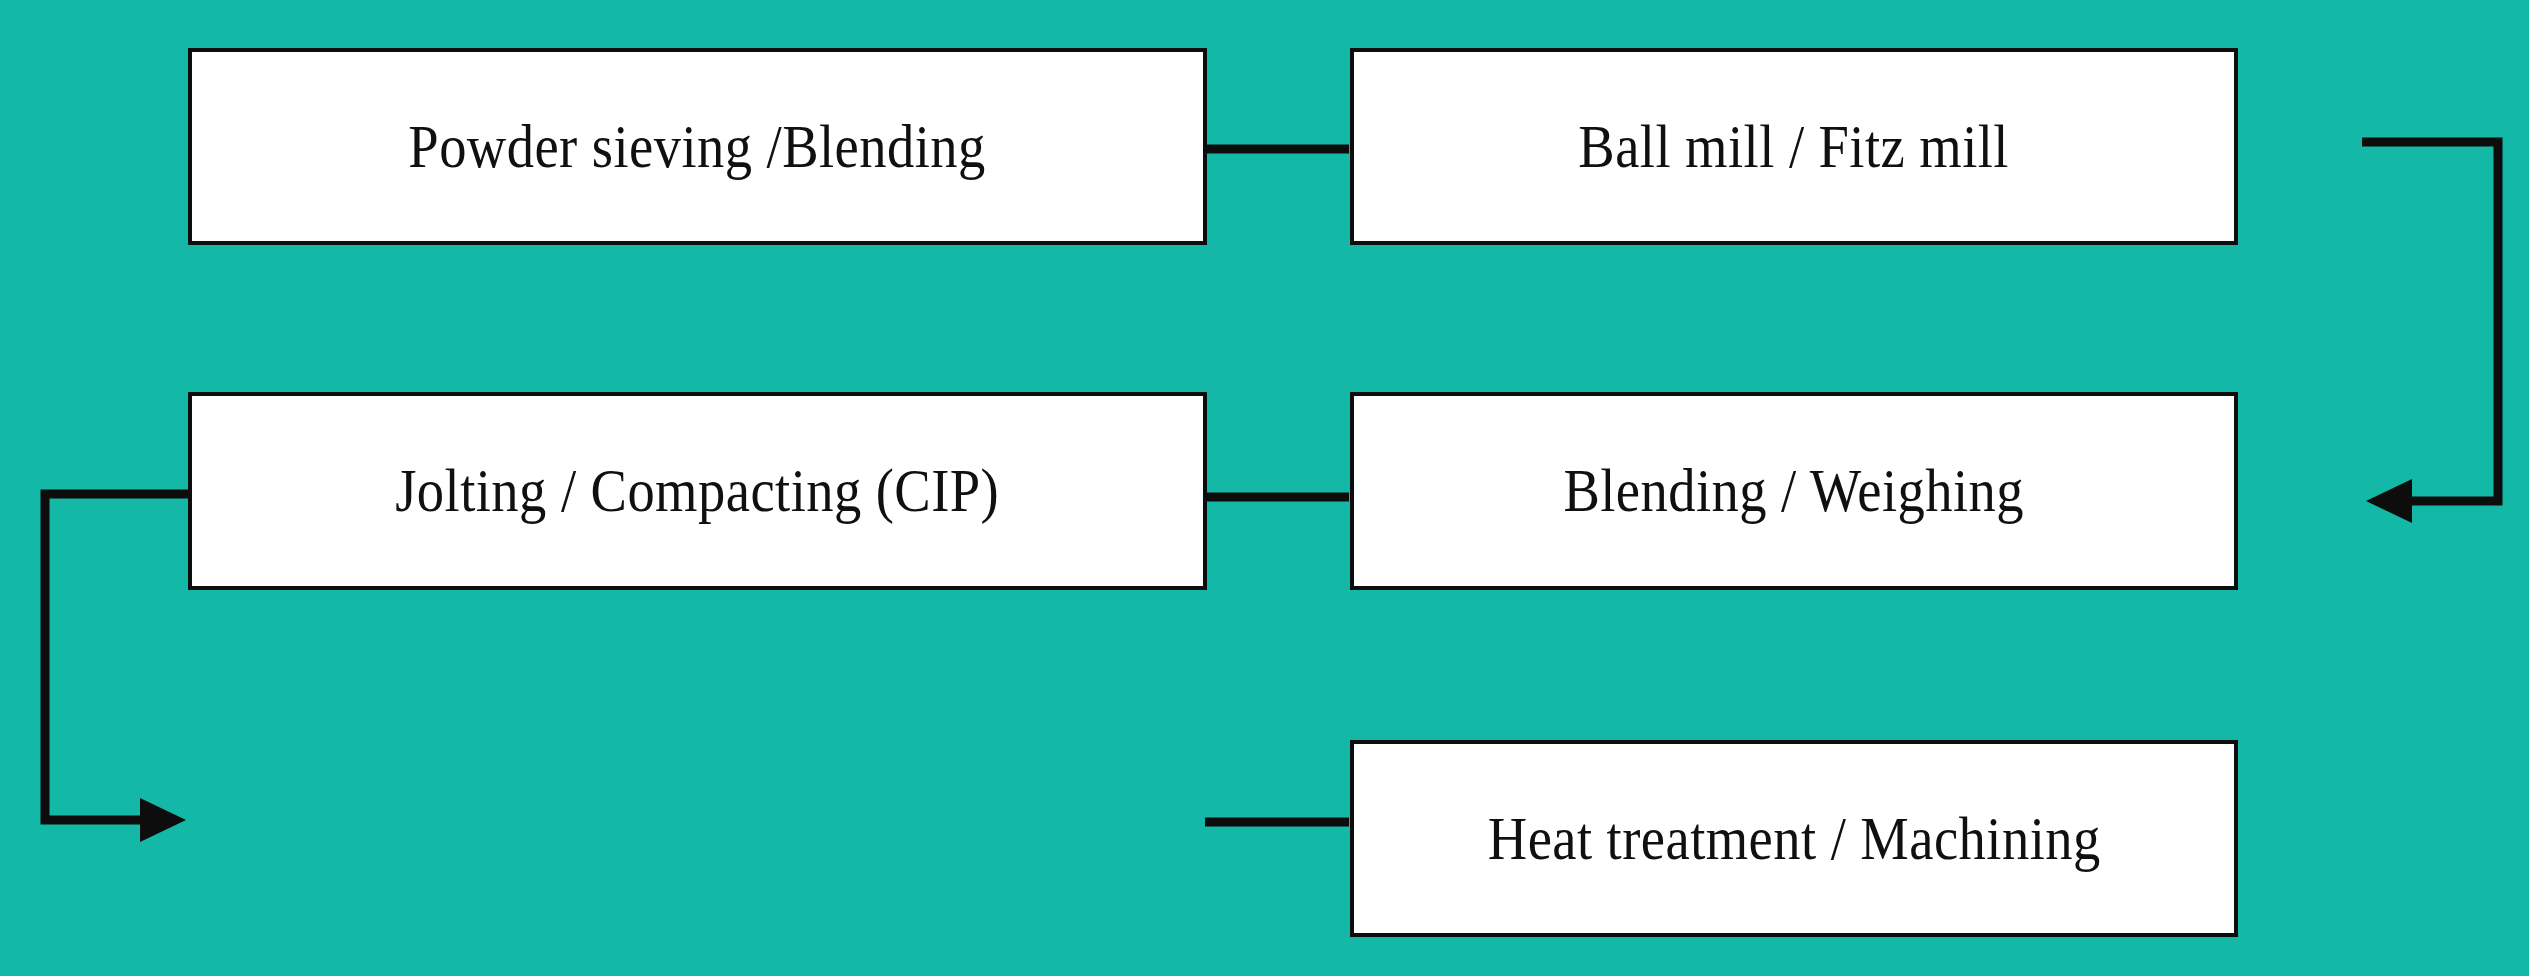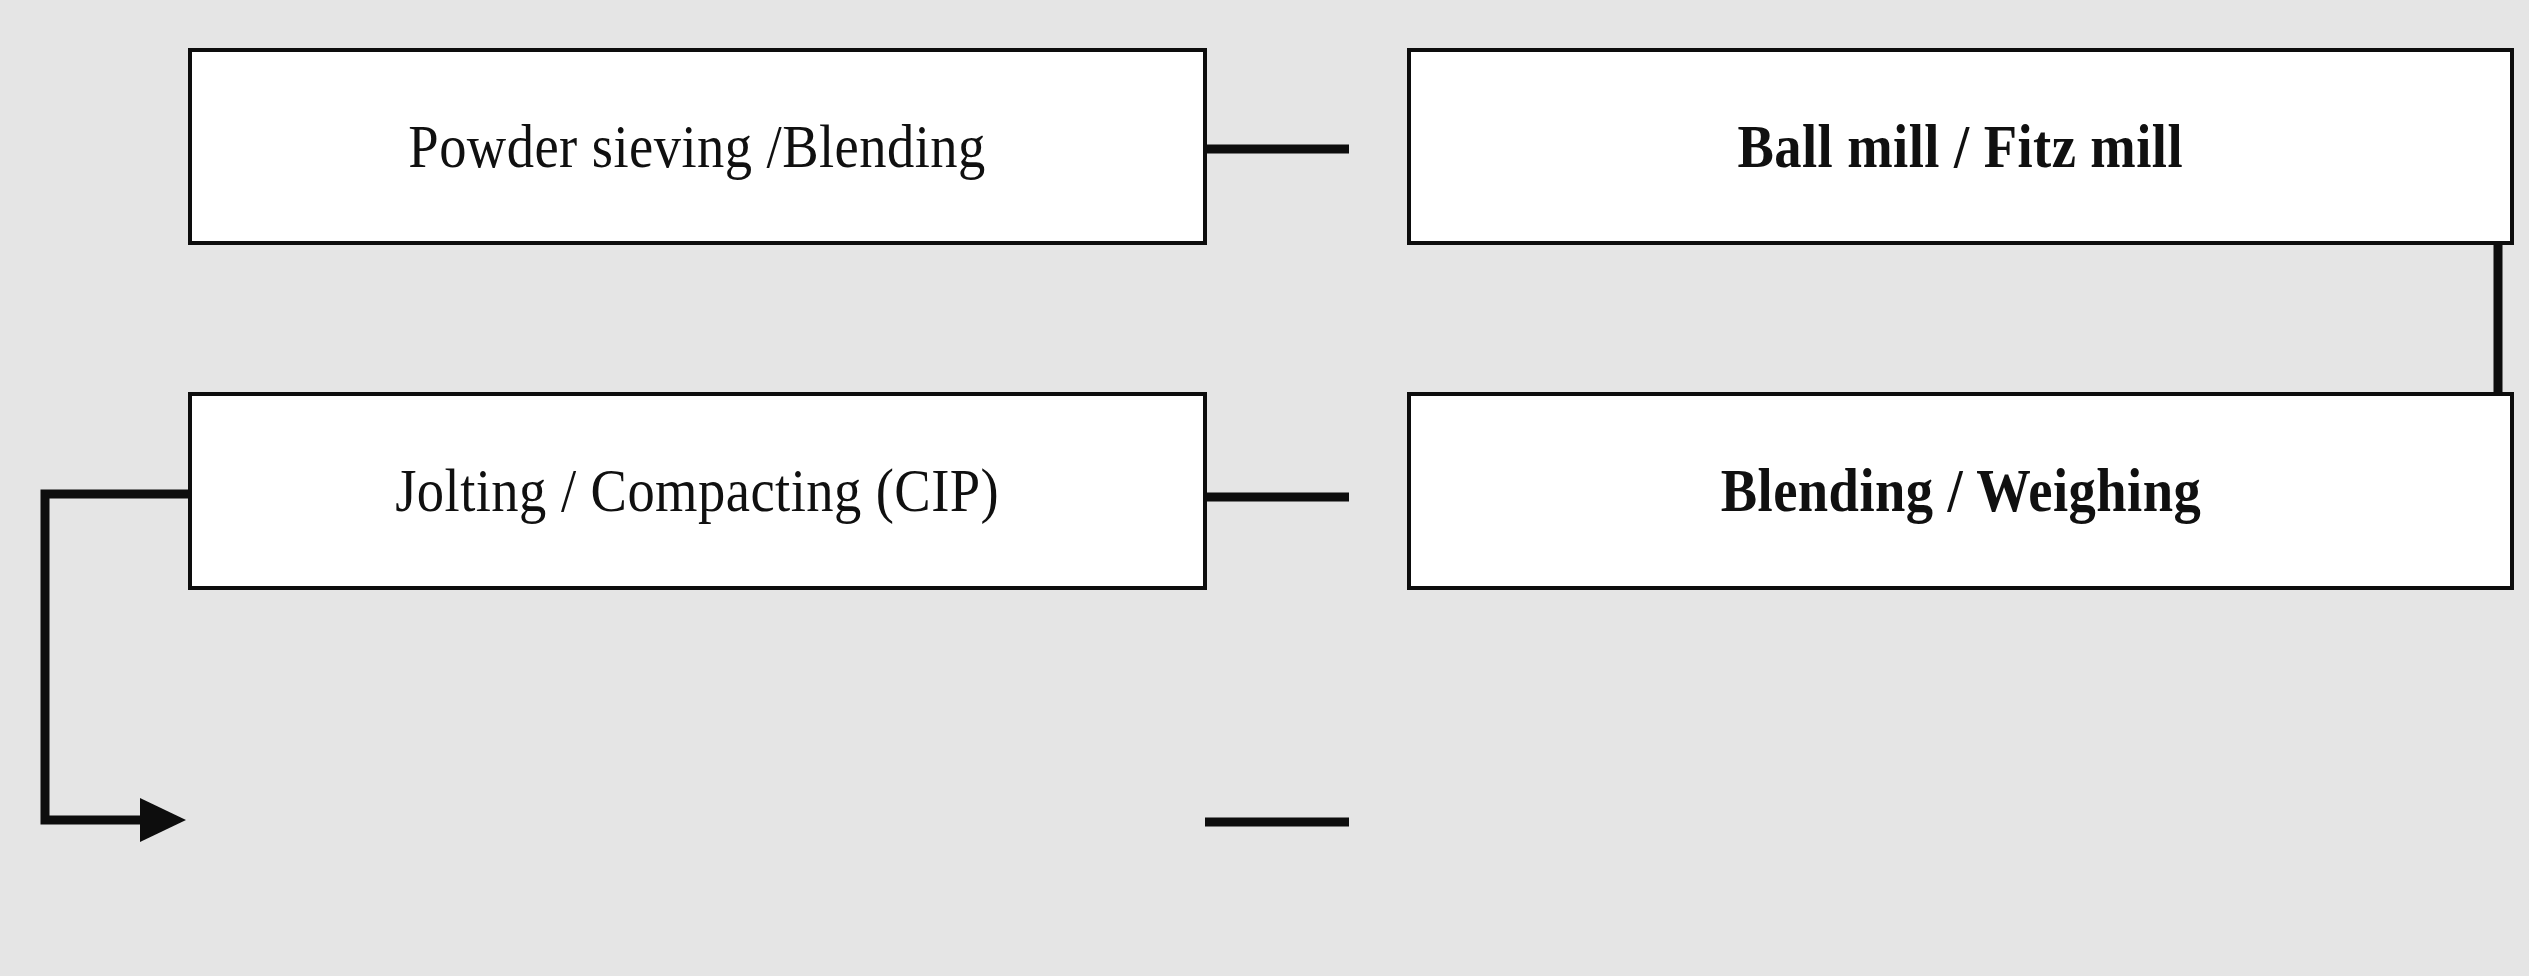--- a/index.html
+++ b/index.html
@@ -11,21 +11,21 @@
   body {
     width: 2529px;
     height: 976px;
     overflow: hidden;
     font-family: "Liberation Serif", "DejaVu Serif", serif;
   }
   #flowchart-root {
     position: relative;
     width: 2529px;
     height: 976px;
-    background: #e5e5e5;
+    background: #14b8a6;
   }
   #flow-svg {
     position: absolute;
     top: 0;
     left: 0;
     width: 2529px;
     height: 976px;
     display: block;
   }
   .node-box {
@@ -43,21 +43,21 @@
     font-size: 62px;
     line-height: 1.05;
     color: #101010;
     white-space: nowrap;
     transform: scaleX(0.88);
     transform-origin: center center;
     letter-spacing: 0.5px;
   }
   
   .col-left  { left: 188px;  width: 1019px; }
-  .col-right { left: 1407px; width: 1107px; font-weight: bold; }
+  .col-right { left: 1350px; width: 888px; }
   .row-1 { top: 48px;  height: 197px; }
   .row-2 { top: 392px; height: 198px; }
   .row-3 { top: 740px; height: 197px; }
 </style>
 </head>
 <body>
 
 <div id="flowchart-root">
 
   <svg id="flow-svg" viewBox="0 0 2529 976" aria-hidden="true">
@@ -85,14 +85,17 @@
 
   <div class="node-box col-right row-2">
     <span class="node-label">Blending / Weighing</span>
   </div>
 
   <div class="node-box col-left row-2">
     <span class="node-label">Jolting / Compacting (CIP)</span>
   </div>
 
 
+  <div class="node-box col-right row-3">
+    <span class="node-label">Heat treatment / Machining</span>
+  </div>
 
 </div>
 
 </body></html>

